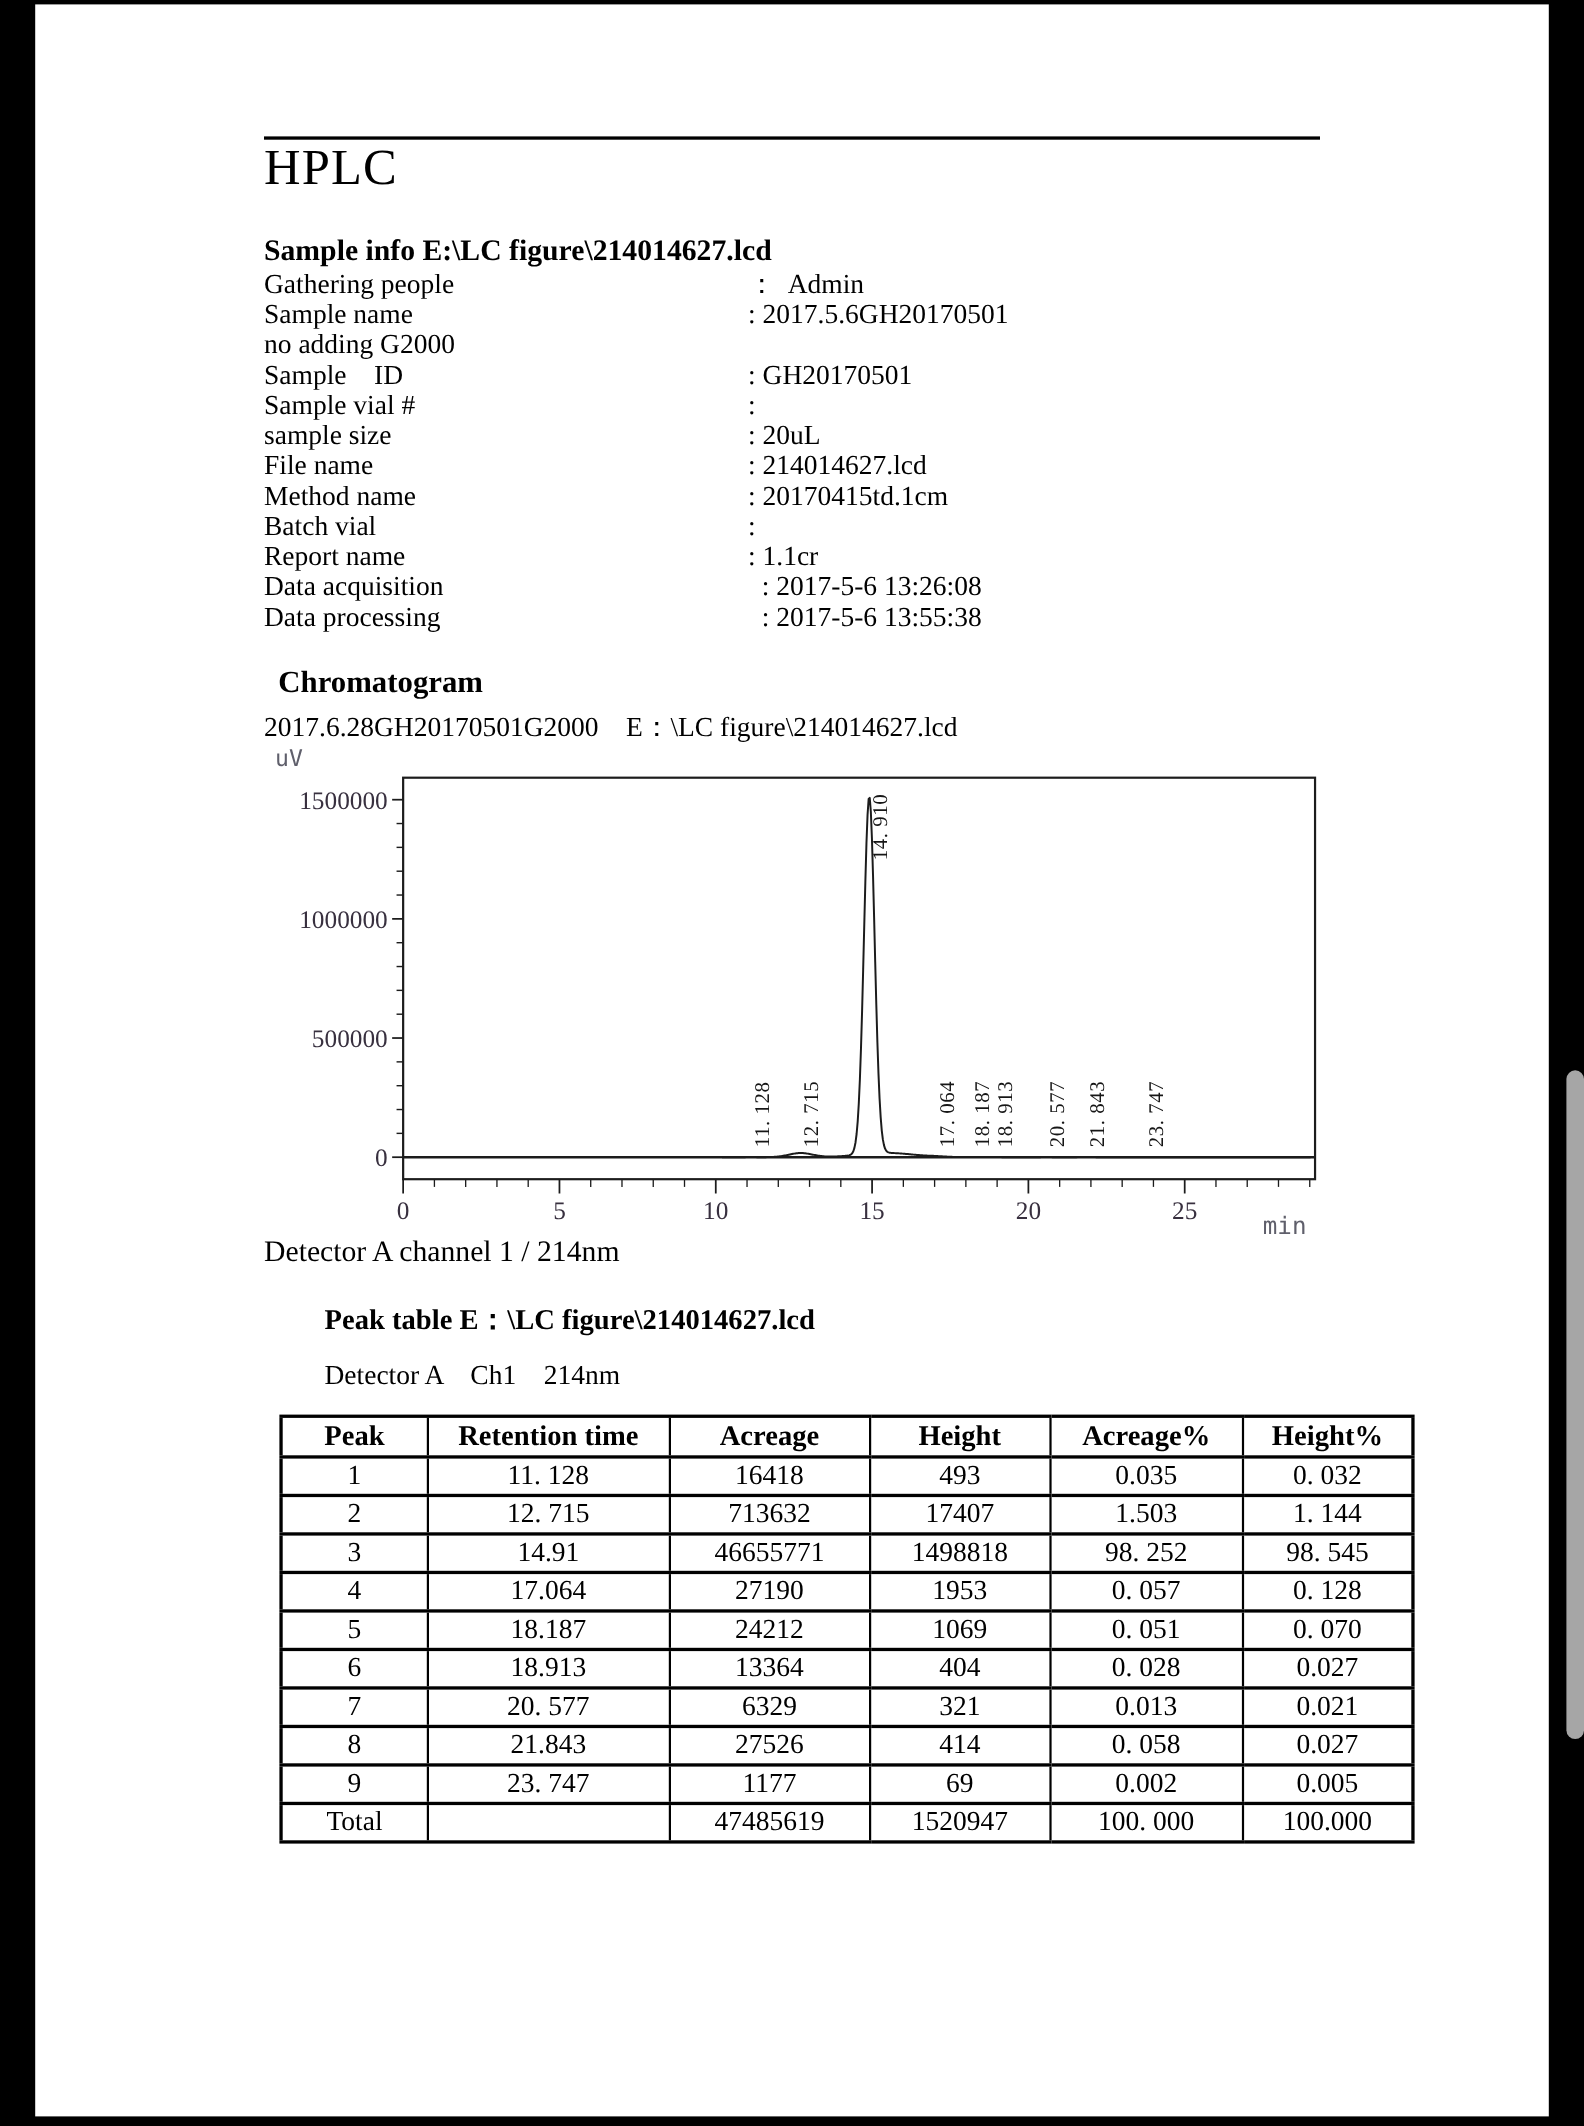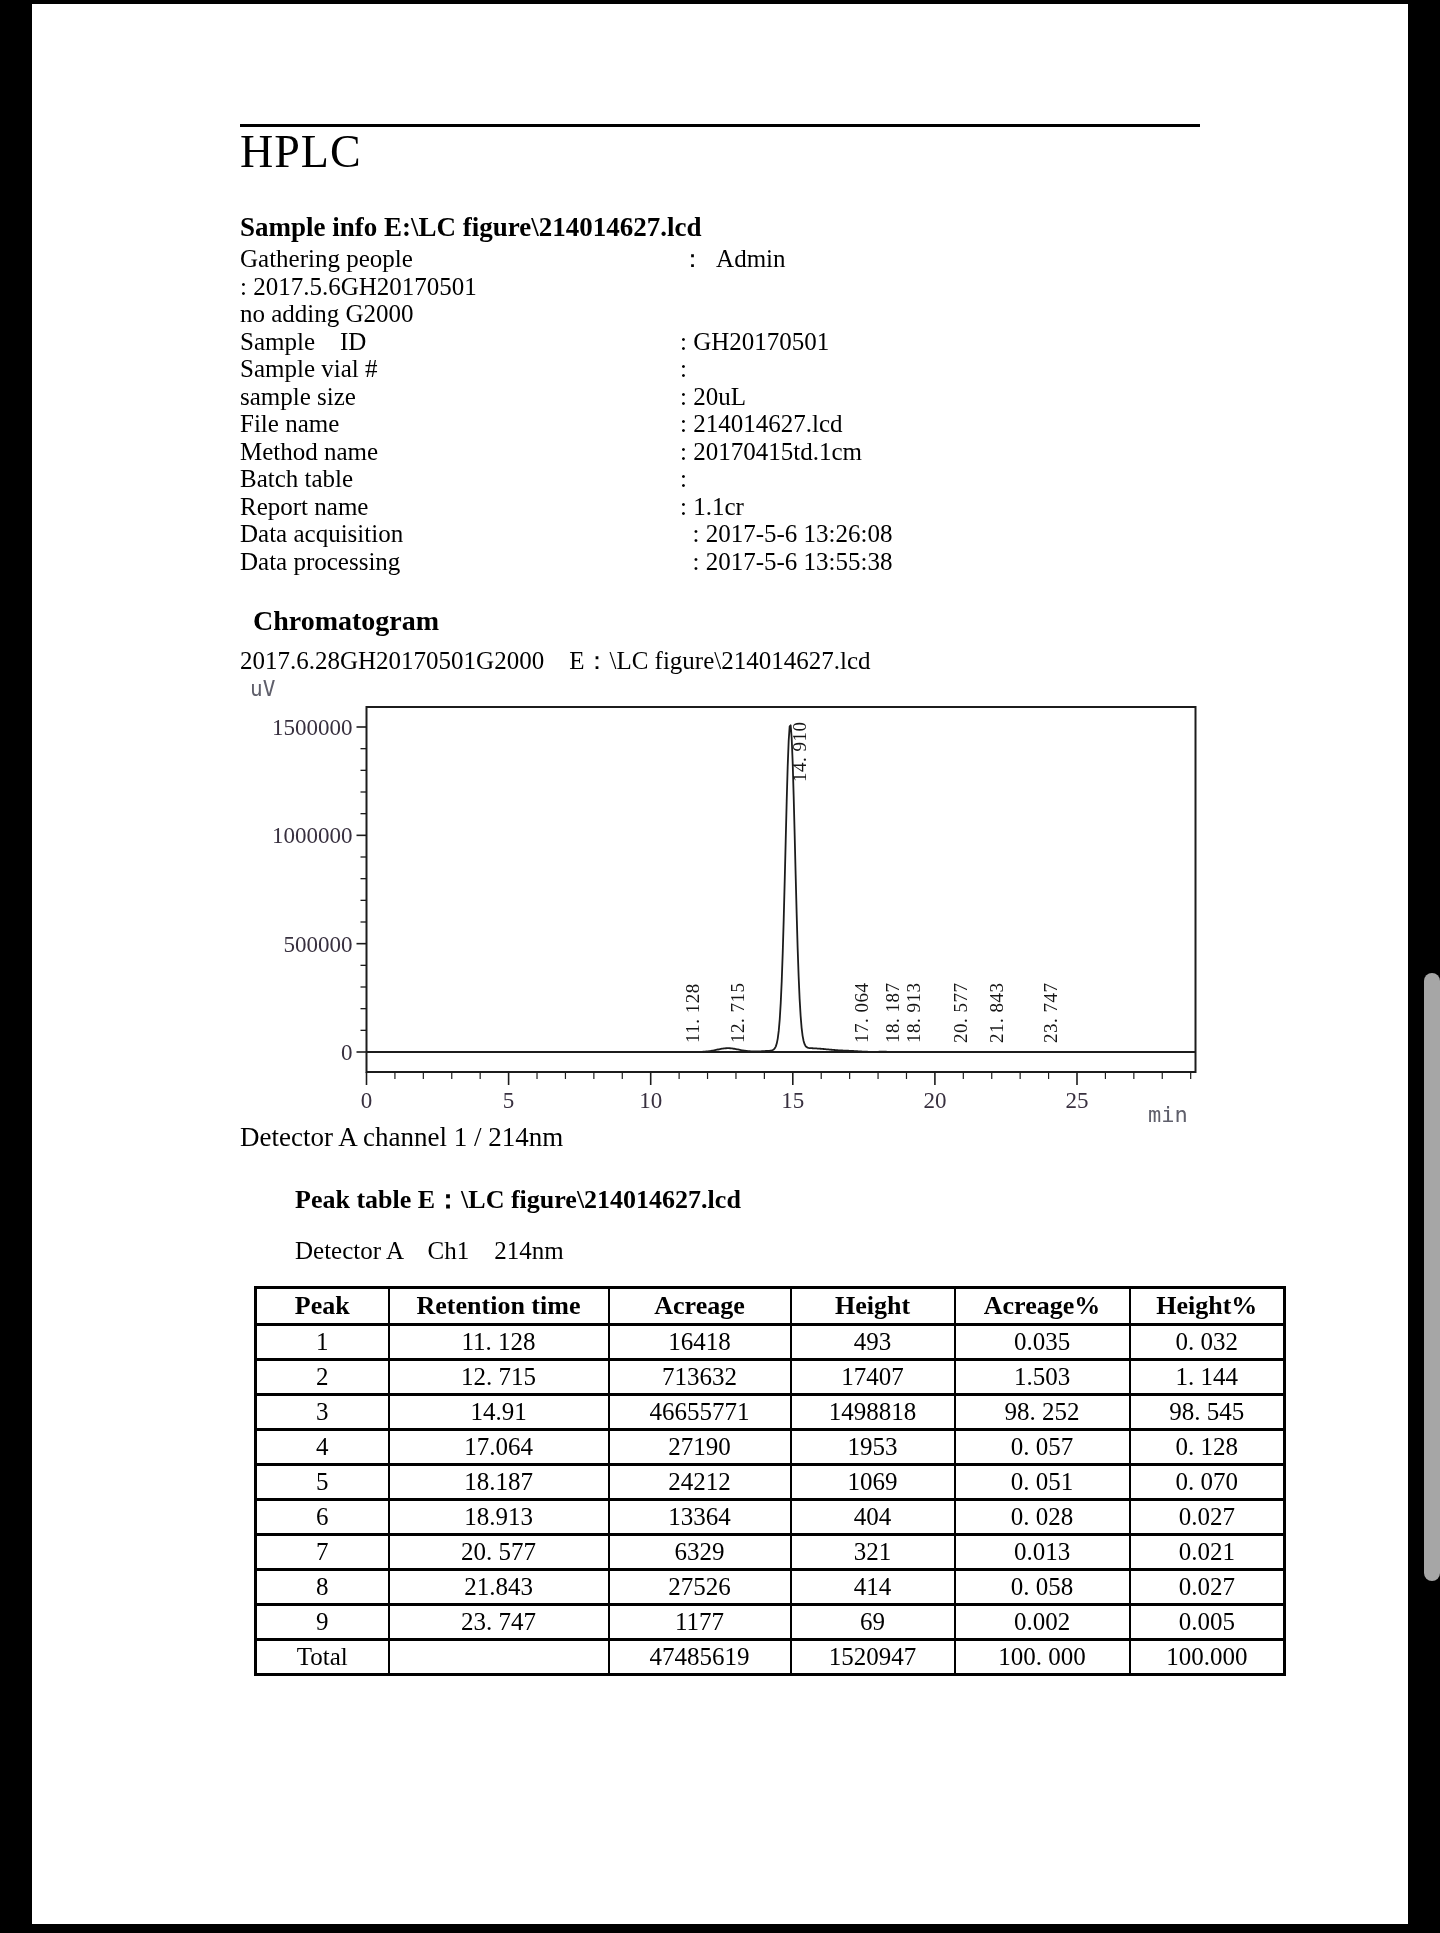--- a/index.html
+++ b/index.html
@@ -45,20 +45,21 @@
 <div class="abs" id="header-rule"></div>
 <div class="abs" id="page-title">HPLC</div>
 
 <div class="abs" id="sample-info-heading">Sample info E:\LC figure\214014627.lcd</div>
 <div class="abs" id="sample-info-rows">
     <div class="si-row">
       <div class="si-label">Gathering people</div>
       <div class="si-value">：  Admin</div>
     </div>
     <div class="si-row">
+      <div class="si-label">Sample name</div>
       <div class="si-value">: 2017.5.6GH20170501</div>
     </div>
     <div class="si-row">
       <div class="si-label">no adding G2000</div>
       <div class="si-value"></div>
     </div>
     <div class="si-row">
       <div class="si-label">Sample    ID</div>
       <div class="si-value">: GH20170501</div>
     </div>
@@ -72,21 +73,21 @@
     </div>
     <div class="si-row">
       <div class="si-label">File name</div>
       <div class="si-value">: 214014627.lcd</div>
     </div>
     <div class="si-row">
       <div class="si-label">Method name</div>
       <div class="si-value">: 20170415td.1cm</div>
     </div>
     <div class="si-row">
-      <div class="si-label">Batch table</div>
+      <div class="si-label">Batch vial</div>
       <div class="si-value">:</div>
     </div>
     <div class="si-row">
       <div class="si-label">Report name</div>
       <div class="si-value">: 1.1cr</div>
     </div>
     <div class="si-row">
       <div class="si-label">Data acquisition</div>
       <div class="si-value">  : 2017-5-6 13:26:08</div>
     </div>

